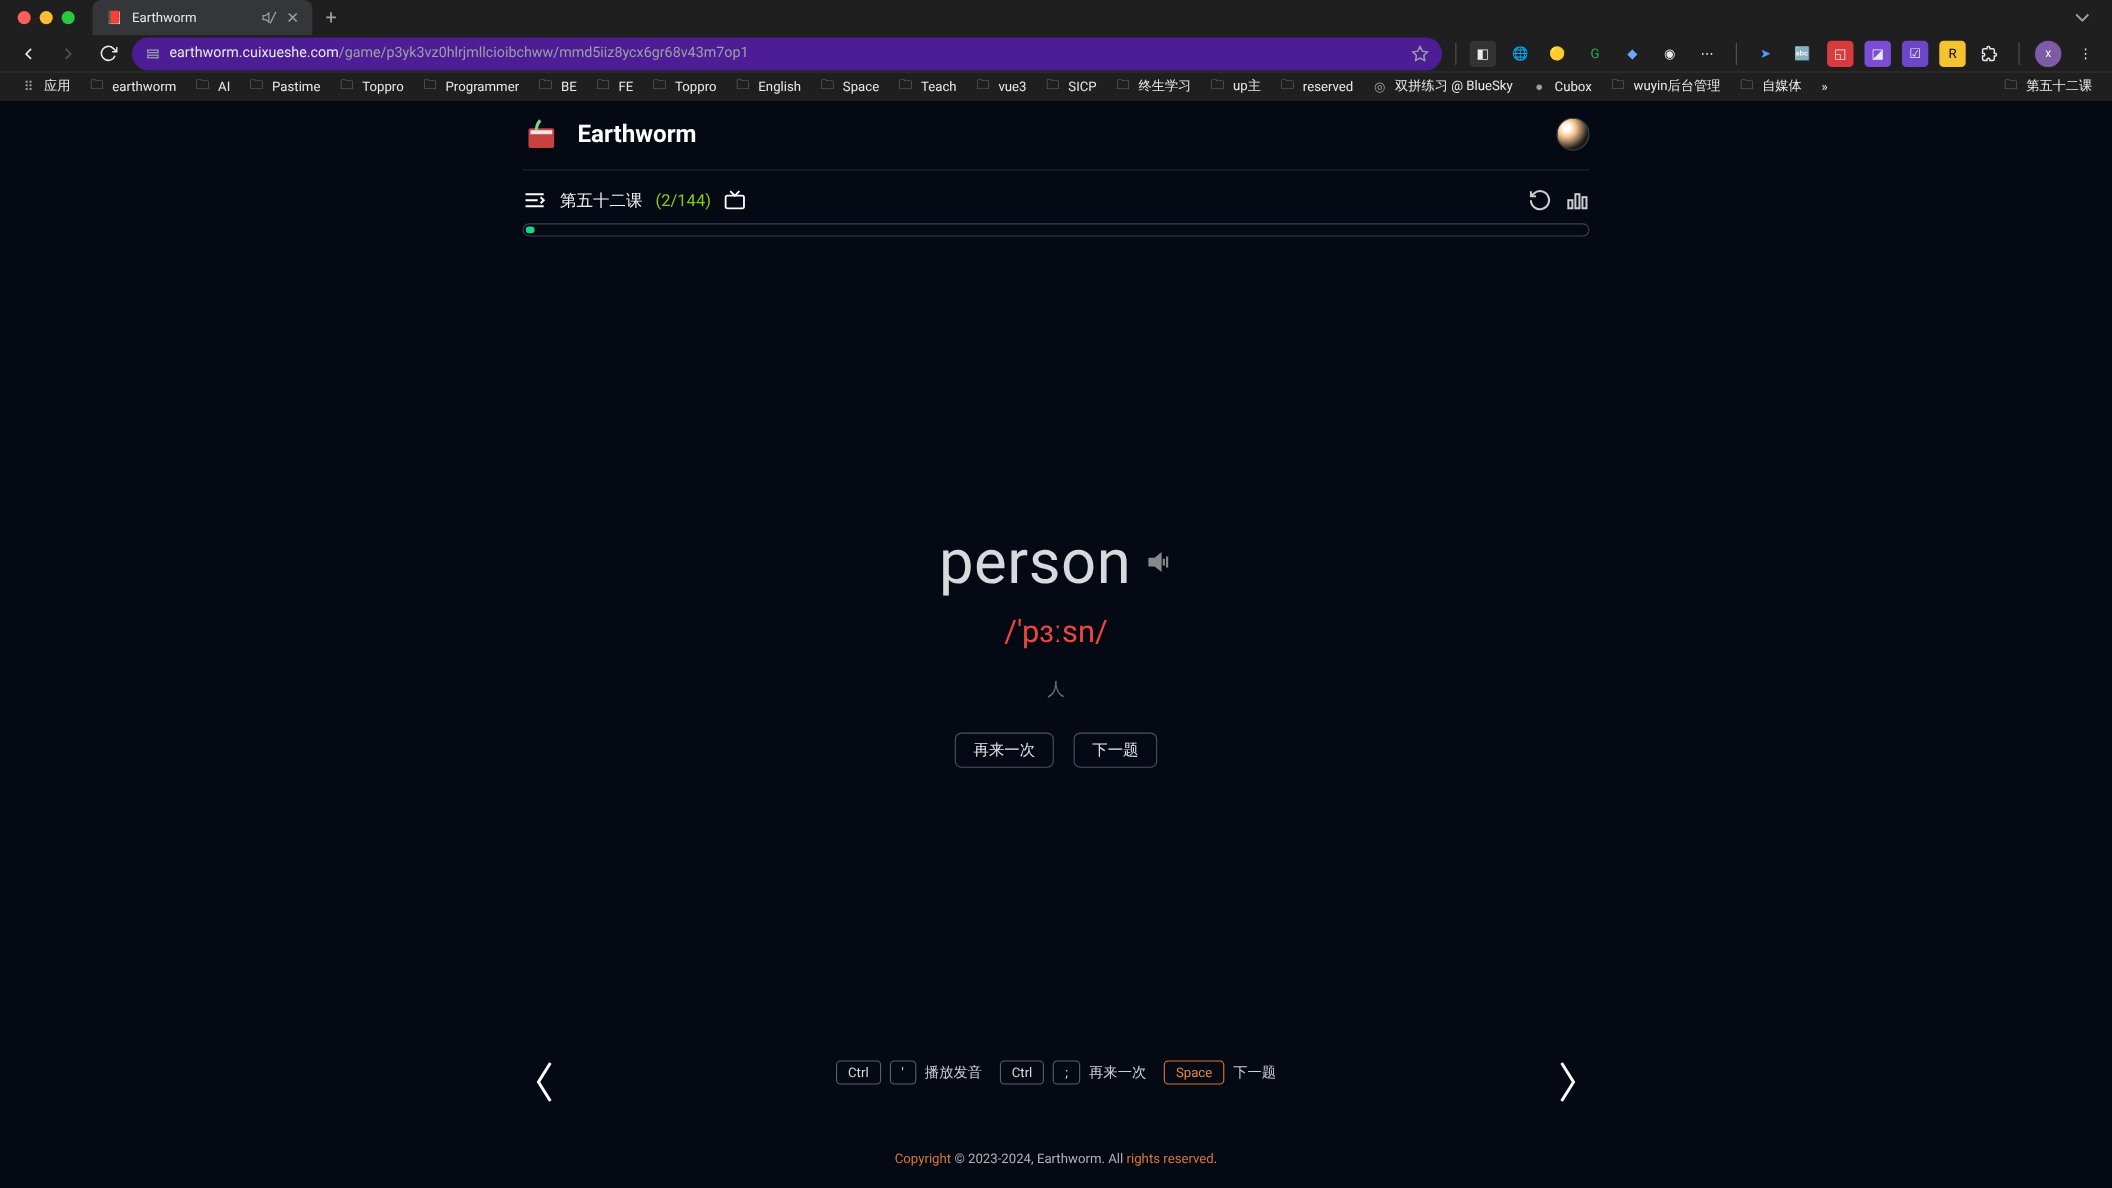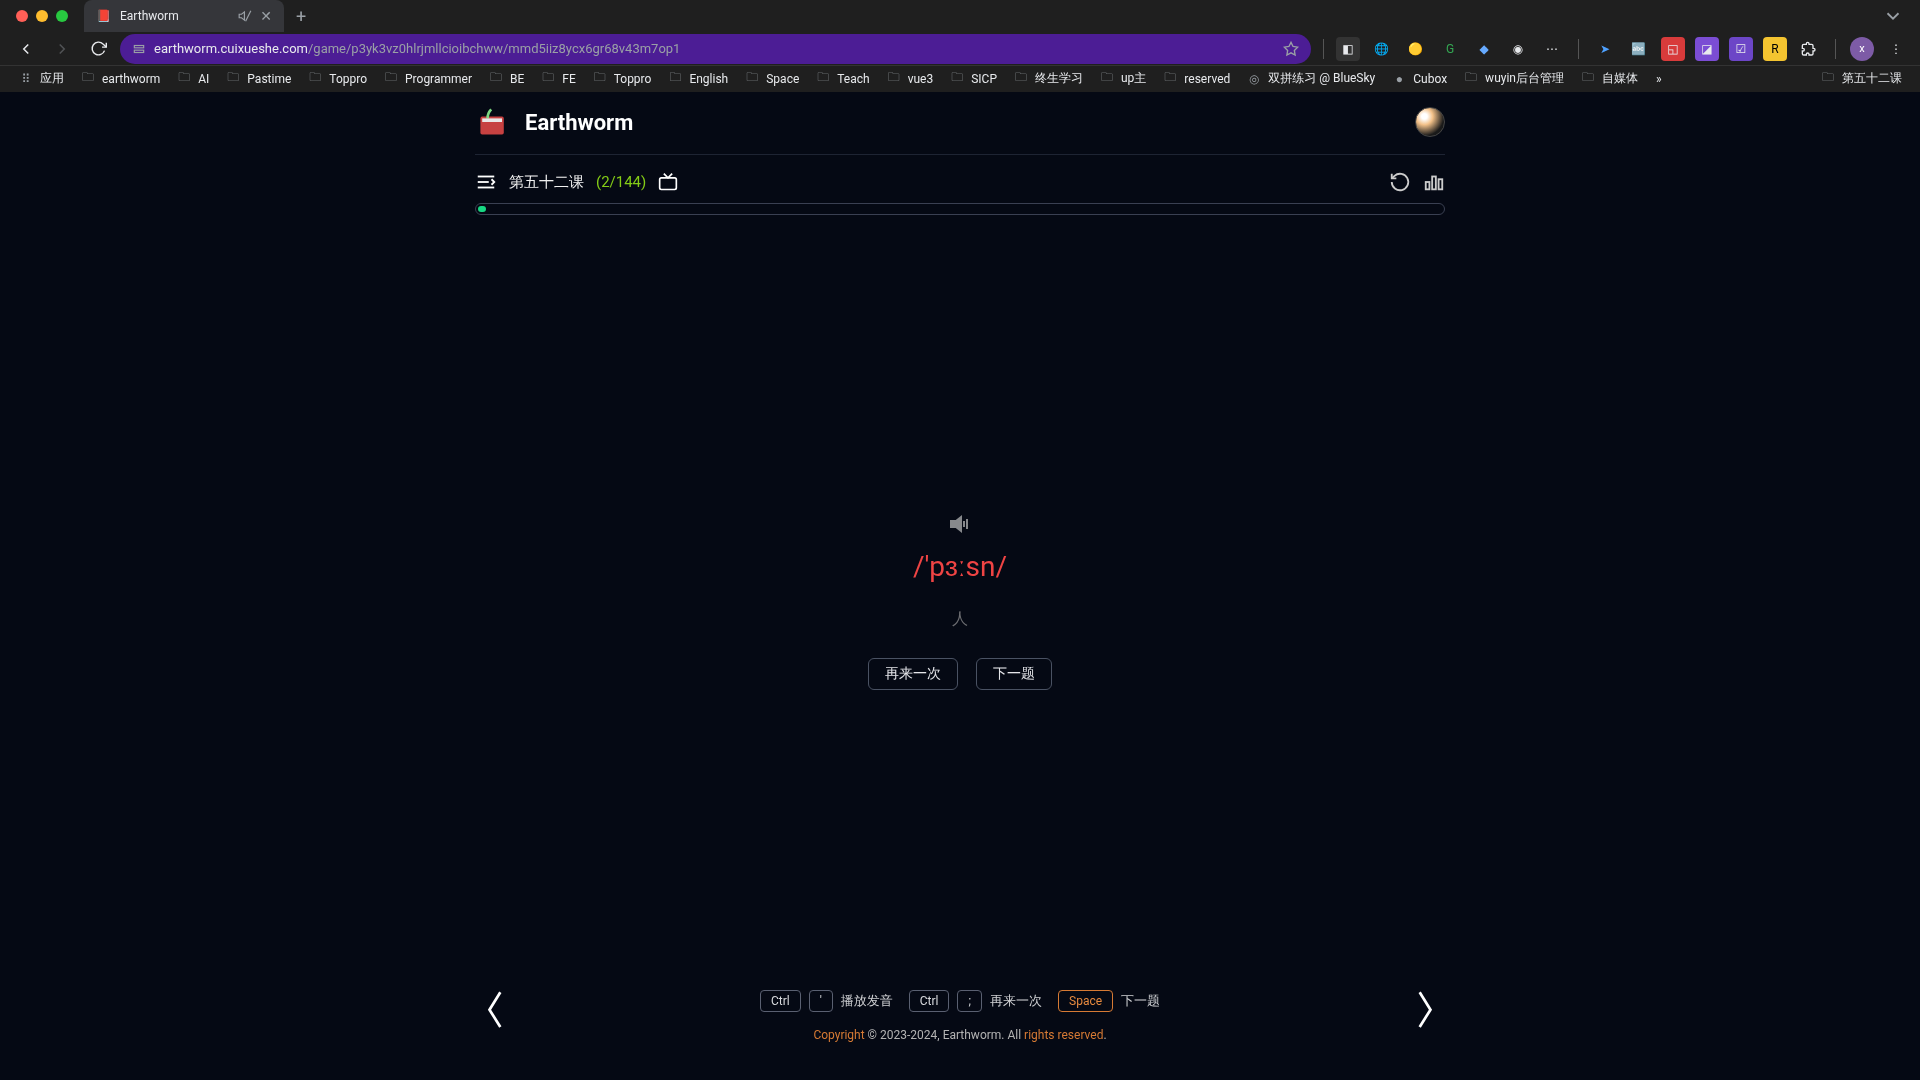--- a/index.html
+++ b/index.html
@@ -65,32 +65,32 @@
 
 .main-area { flex: 1; display: flex; flex-direction: column; align-items: center; justify-content: center; }
 .word-row { display: flex; align-items: center; gap: 14px; }
 .main-word { font-size: 56px; font-weight: 400; color: #d7d9dc; letter-spacing: 0.5px; }
 .speaker-icon { width: 24px; height: 24px; color: #87898c; cursor: pointer; }
 .phonetic { font-size: 28px; color: #ef4444; margin-top: 14px; }
 .translation { font-size: 16px; color: #6c6d71; margin-top: 26px; }
 .action-row { display: flex; gap: 18px; margin-top: 28px; }
 .act-btn { border: 1px solid #4a5263; background: transparent; color: #e5e6ea; padding: 6px 16px; border-radius: 6px; font-size: 14px; cursor: pointer; }
 
-.bottom-area { position: relative; padding-bottom: 24px; }
+.bottom-area { position: relative; padding-bottom: 6px; }
 .nav-arrow { position: absolute; width: 26px; height: 42px; color: #fff; cursor: pointer; top: 6px; }
 .nav-prev { left: 8px; }
 .nav-next { right: 8px; }
 
 .shortcuts { display: flex; align-items: center; justify-content: center; gap: 16px; padding: 8px 0 16px; font-size: 13px; }
 .sc-group { display: flex; align-items: center; gap: 8px; }
 .key { border: 1px solid #5a6071; border-radius: 4px; padding: 3px 10px; color: #d8dadd; font-size: 12px; }
 .key.orange { border-color: #d67a34; color: #e78a3f; }
 .sc-label { color: #cfd0d3; }
 
-.footer { text-align: center; font-size: 12px; color: #b3b3b3; padding-bottom: 14px; }
+.footer { text-align: center; font-size: 12px; color: #b3b3b3; padding-bottom: 14px; margin-top: 44px; }
 .footer .orange { color: #d67a34; }
 
 svg { display: block; }
 </style>
 </head>
 <body>
 
 <div class="browser-chrome">
   <div class="tab-bar">
     <div class="mac-lights">
@@ -323,20 +323,21 @@
           </svg>
       </span>
     </div>
 
     <div class="progress-track">
       <div class="progress-fill"></div>
     </div>
 
     <div class="main-area">
       <div class="word-row">
+        <span class="main-word">person</span>
         <span class="speaker-icon">
           <svg viewBox="0 0 24 24" fill="none" stroke="#87898c" stroke-width="2">
               <polygon points="3 9 8 9 13 5 13 19 8 15 3 15 3 9" fill="#87898c"></polygon>
               <line x1="16" y1="9" x2="16" y2="15"></line>
               <line x1="19" y1="7" x2="19" y2="17"></line>
             </svg>
         </span>
       </div>
       <div class="phonetic">/'pɜːsn/</div>
       <div class="translation">人</div>

